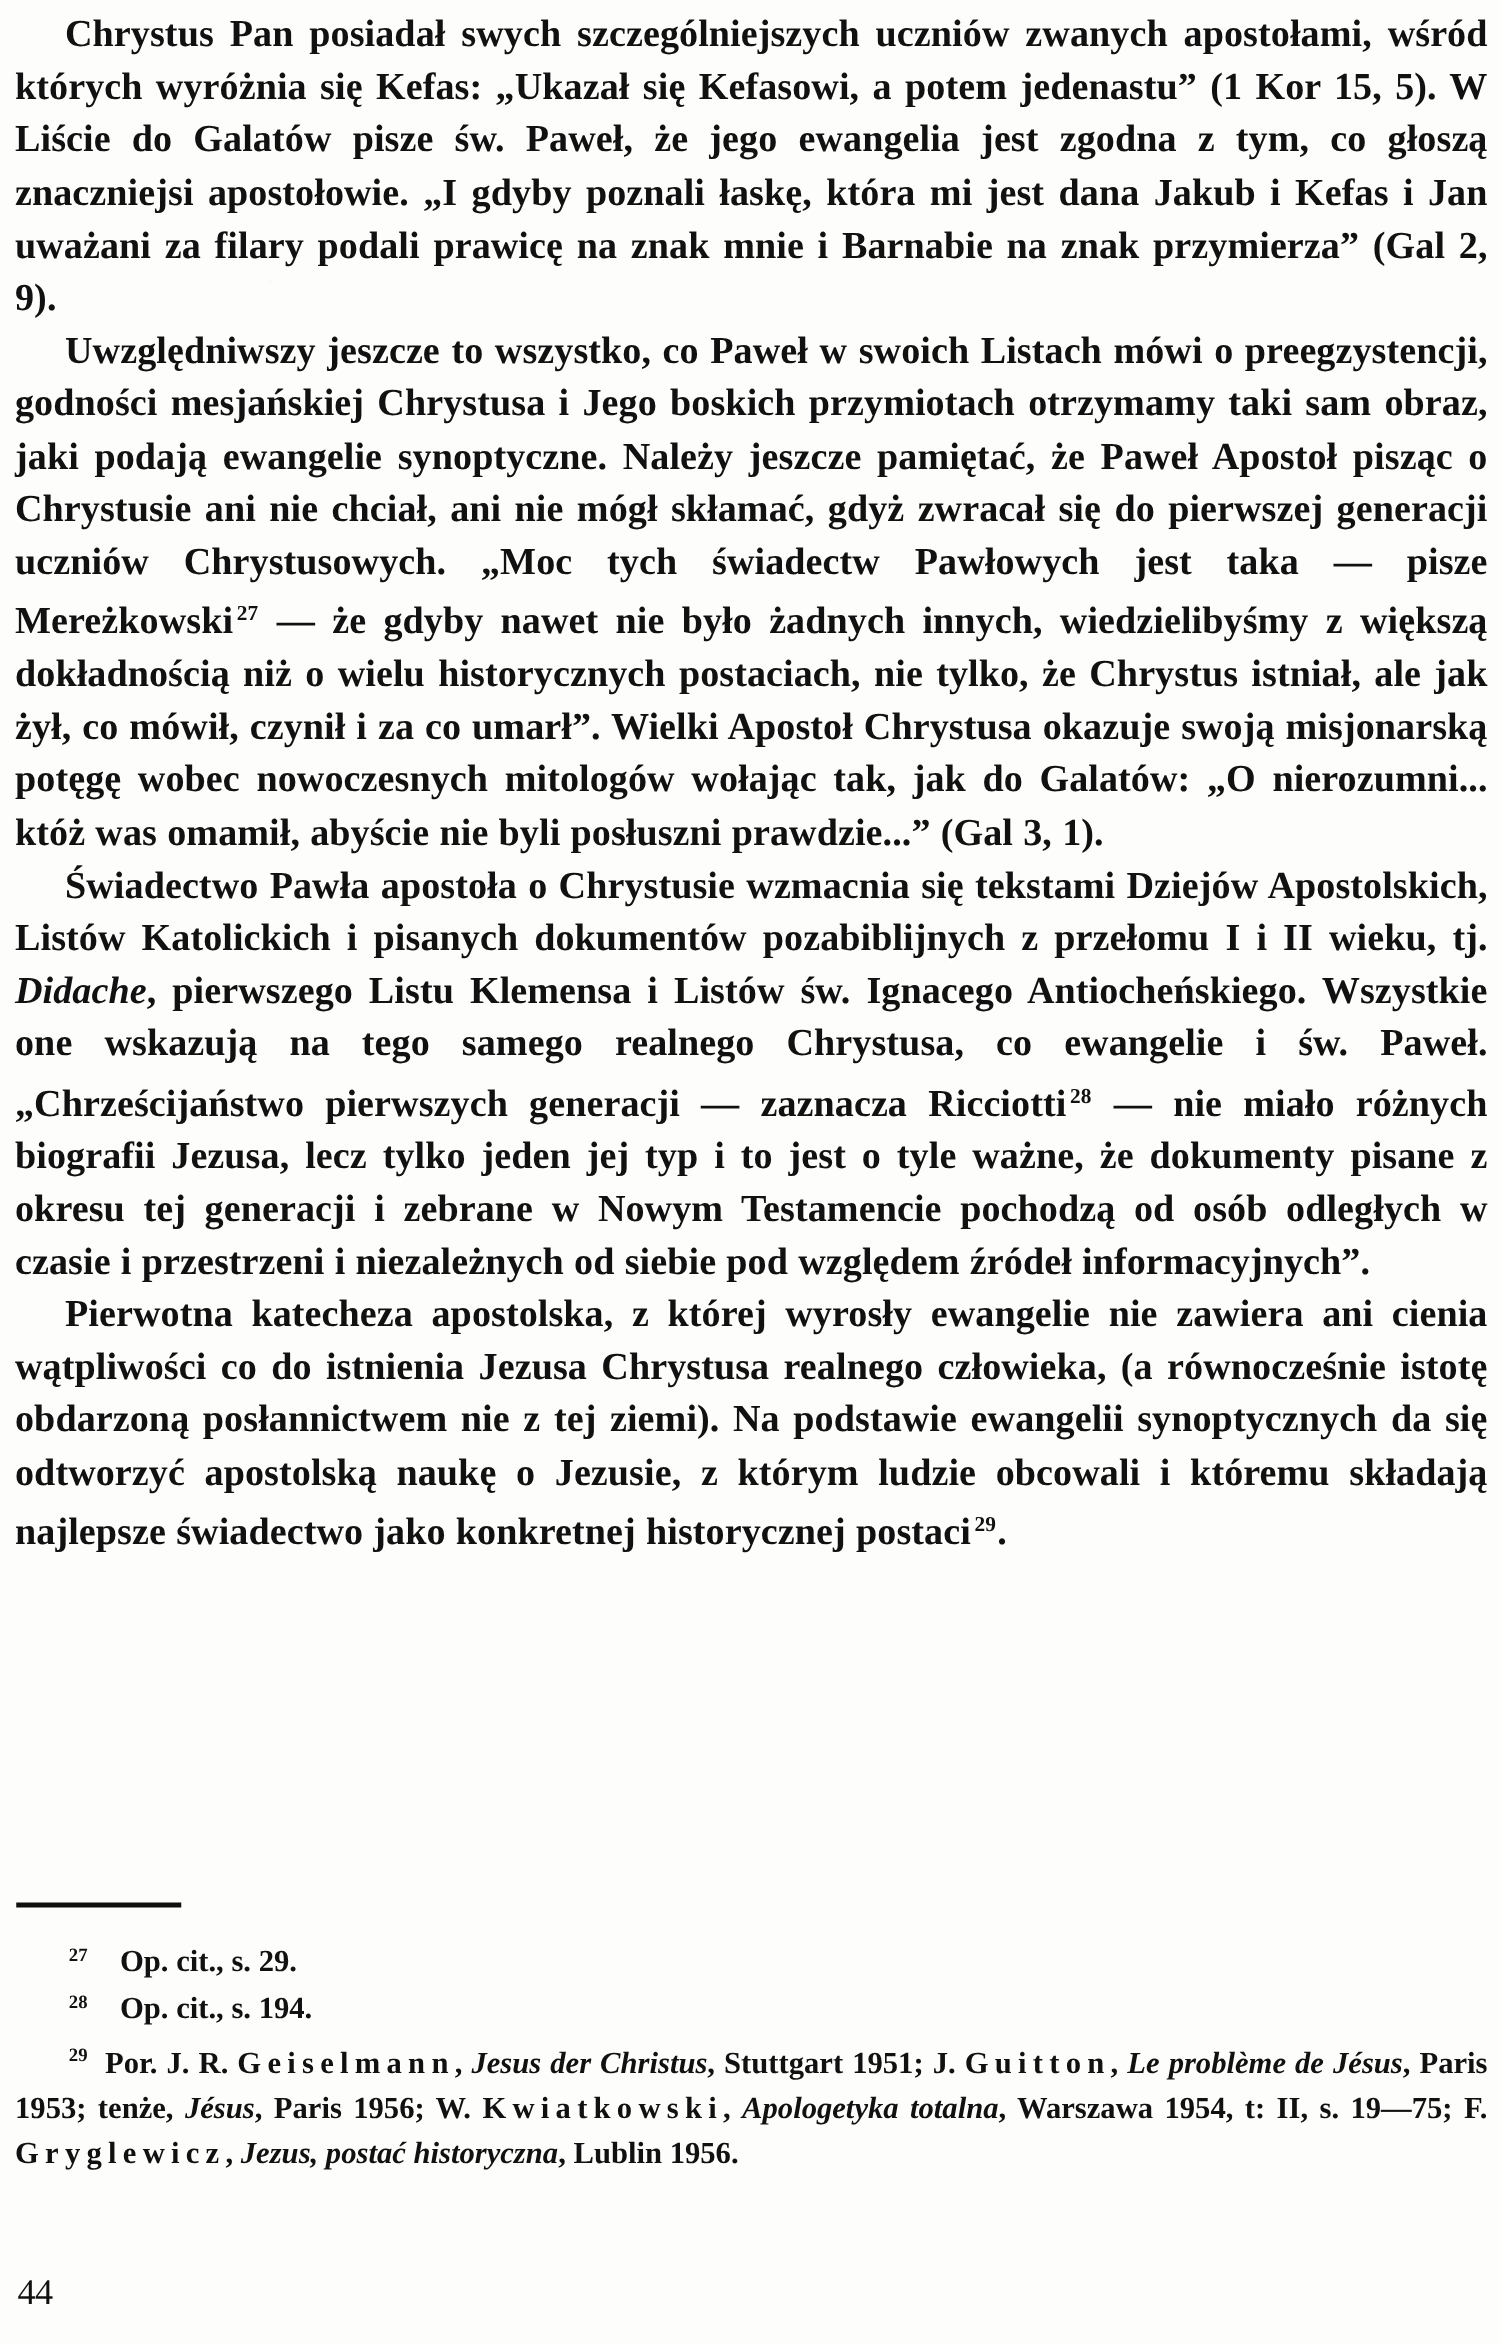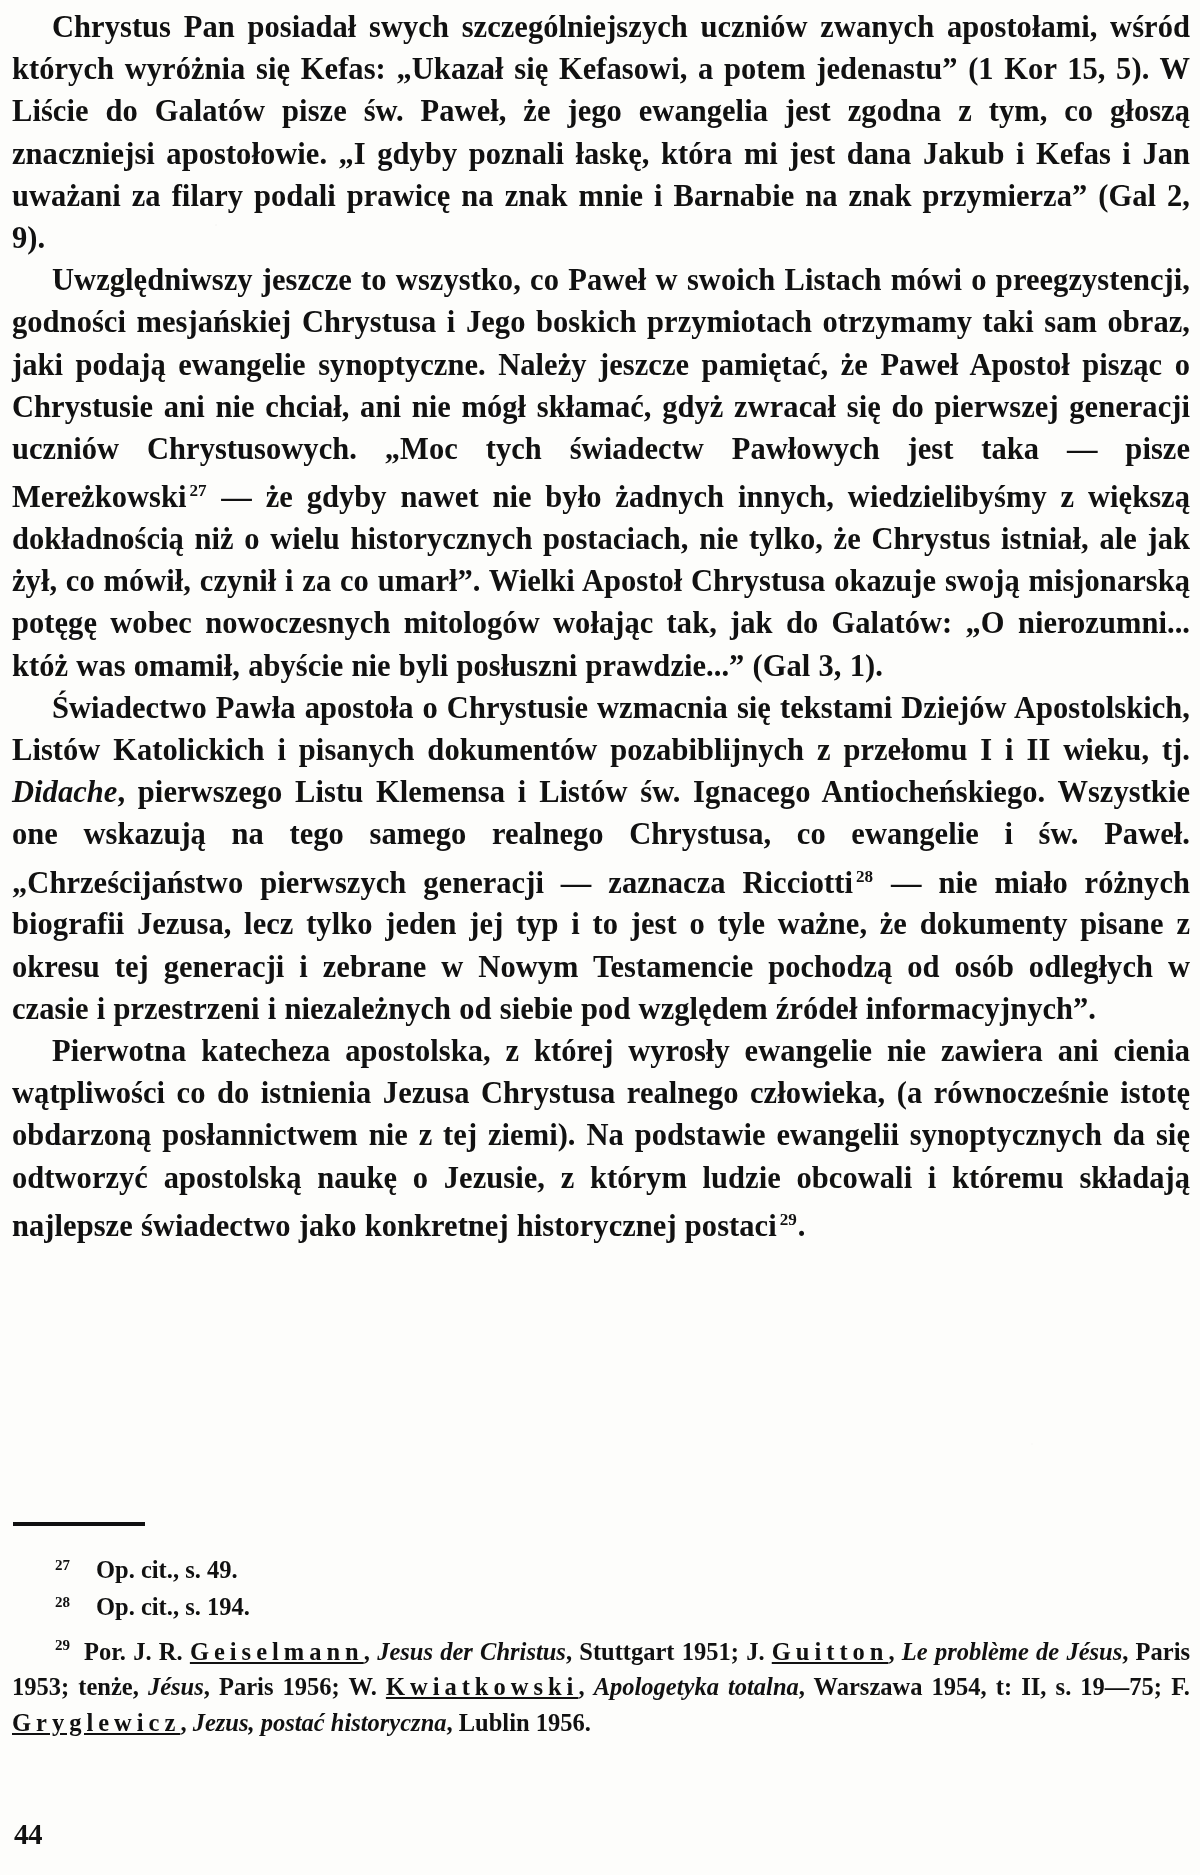--- a/index.html
+++ b/index.html
@@ -101,49 +101,49 @@
     padding-left: 0;
     margin-top: 4px;
   }
   .fn-long .fn-num-inline {
     font-size: 15px;
     vertical-align: 0.65em;
     font-weight: 700;
     padding-left: 43px;
     padding-right: 14px;
   }
-  .sp { letter-spacing: 5.0px; text-decoration: underline; }
+  .sp { letter-spacing: 5.0px; }
 
   .page-number {
     position: absolute;
     left: 14px;
     top: 1818px;
     font-size: 29px;
-    font-weight: 700;
+    font-weight: 400;
     letter-spacing: -0.5px;
   }
 </style>
 </head>
 <body>
 
 <div class="page">
 
   <div class="body-col">
     <p class="para">Chrystus Pan posiadał swych szczególniejszych uczniów zwanych apostołami, wśród których wyróżnia się Kefas: „Ukazał się Kefasowi, a potem jedenastu” (1 Kor 15, 5). W Liście do Galatów pisze św. Paweł, że jego ewangelia jest zgodna z tym, co głoszą znaczniejsi apostołowie. „I gdyby poznali łaskę, która mi jest dana Jakub i Kefas i Jan uważani za filary podali prawicę na znak mnie i Barnabie na znak przymierza” (Gal 2, 9).</p>
     <p class="para">Uwzględniwszy jeszcze to wszystko, co Paweł w swoich Listach mówi o preegzystencji, godności mesjańskiej Chrystusa i Jego boskich przymiotach otrzymamy taki sam obraz, jaki podają ewangelie synoptyczne. Należy jeszcze pamiętać, że Paweł Apostoł pisząc o Chrystusie ani nie chciał, ani nie mógł skłamać, gdyż zwracał się do pierwszej generacji uczniów Chrystusowych. „Moc tych świadectw Pawłowych jest taka — pisze Mereżkowski<sup class="fnref">27</sup> — że gdyby nawet nie było żadnych innych, wiedzielibyśmy z większą dokładnością niż o wielu historycznych postaciach, nie tylko, że Chrystus istniał, ale jak żył, co mówił, czynił i za co umarł”. Wielki Apostoł Chrystusa okazuje swoją misjonarską potęgę wobec nowoczesnych mitologów wołając tak, jak do Galatów: „O nierozumni... któż was omamił, abyście nie byli posłuszni prawdzie...” (Gal 3, 1).</p>
     <p class="para">Świadectwo Pawła apostoła o Chrystusie wzmacnia się tekstami Dziejów Apostolskich, Listów Katolickich i pisanych dokumentów pozabiblijnych z przełomu I i II wieku, tj. <em class="ital">Didache</em>, pierwszego Listu Klemensa i Listów św. Ignacego Antiocheńskiego. Wszystkie one wskazują na tego samego realnego Chrystusa, co ewangelie i św. Paweł. „Chrześcijaństwo pierwszych generacji — zaznacza Ricciotti<sup class="fnref">28</sup> — nie miało różnych biografii Jezusa, lecz tylko jeden jej typ i to jest o tyle ważne, że dokumenty pisane z okresu tej generacji i zebrane w Nowym Testamencie pochodzą od osób odległych w czasie i przestrzeni i niezależnych od siebie pod względem źródeł informacyjnych”.</p>
     <p class="para">Pierwotna katecheza apostolska, z której wyrosły ewangelie nie zawiera ani cienia wątpliwości co do istnienia Jezusa Chrystusa realnego człowieka, (a równocześnie istotę obdarzoną posłannictwem nie z tej ziemi). Na podstawie ewangelii synoptycznych da się odtworzyć apostolską naukę o Jezusie, z którym ludzie obcowali i któremu składają najlepsze świadectwo jako konkretnej historycznej postaci<sup class="fnref">29</sup>.</p>
   </div>
 
   <div class="footnotes">
     <div class="fn-rule"></div>
 
     <div class="fn">
       <span class="fn-num">27</span>
-      <span>Op. cit., s. 49.</span>
+      <span>Op. cit., s. 29.</span>
     </div>
 
     <div class="fn">
       <span class="fn-num">28</span>
       <span>Op. cit., s. 194.</span>
     </div>
 
     <div class="fn fn-long">
       <span class="fn-num-inline">29</span><span>Por. J. R. <span class="sp">Geiselmann</span>, <em class="ital">Jesus der Christus</em>, Stuttgart 1951; J. <span class="sp">Guitton</span>, <em class="ital">Le problème de Jésus</em>, Paris 1953; tenże, <em class="ital">Jésus</em>, Paris 1956; W. <span class="sp">Kwiatkowski</span>, <em class="ital">Apologetyka totalna</em>, Warszawa 1954, t: II, s. 19—75; F. <span class="sp">Gryglewicz</span>, <em class="ital">Jezus, postać historyczna</em>, Lublin 1956.</span>
     </div>

